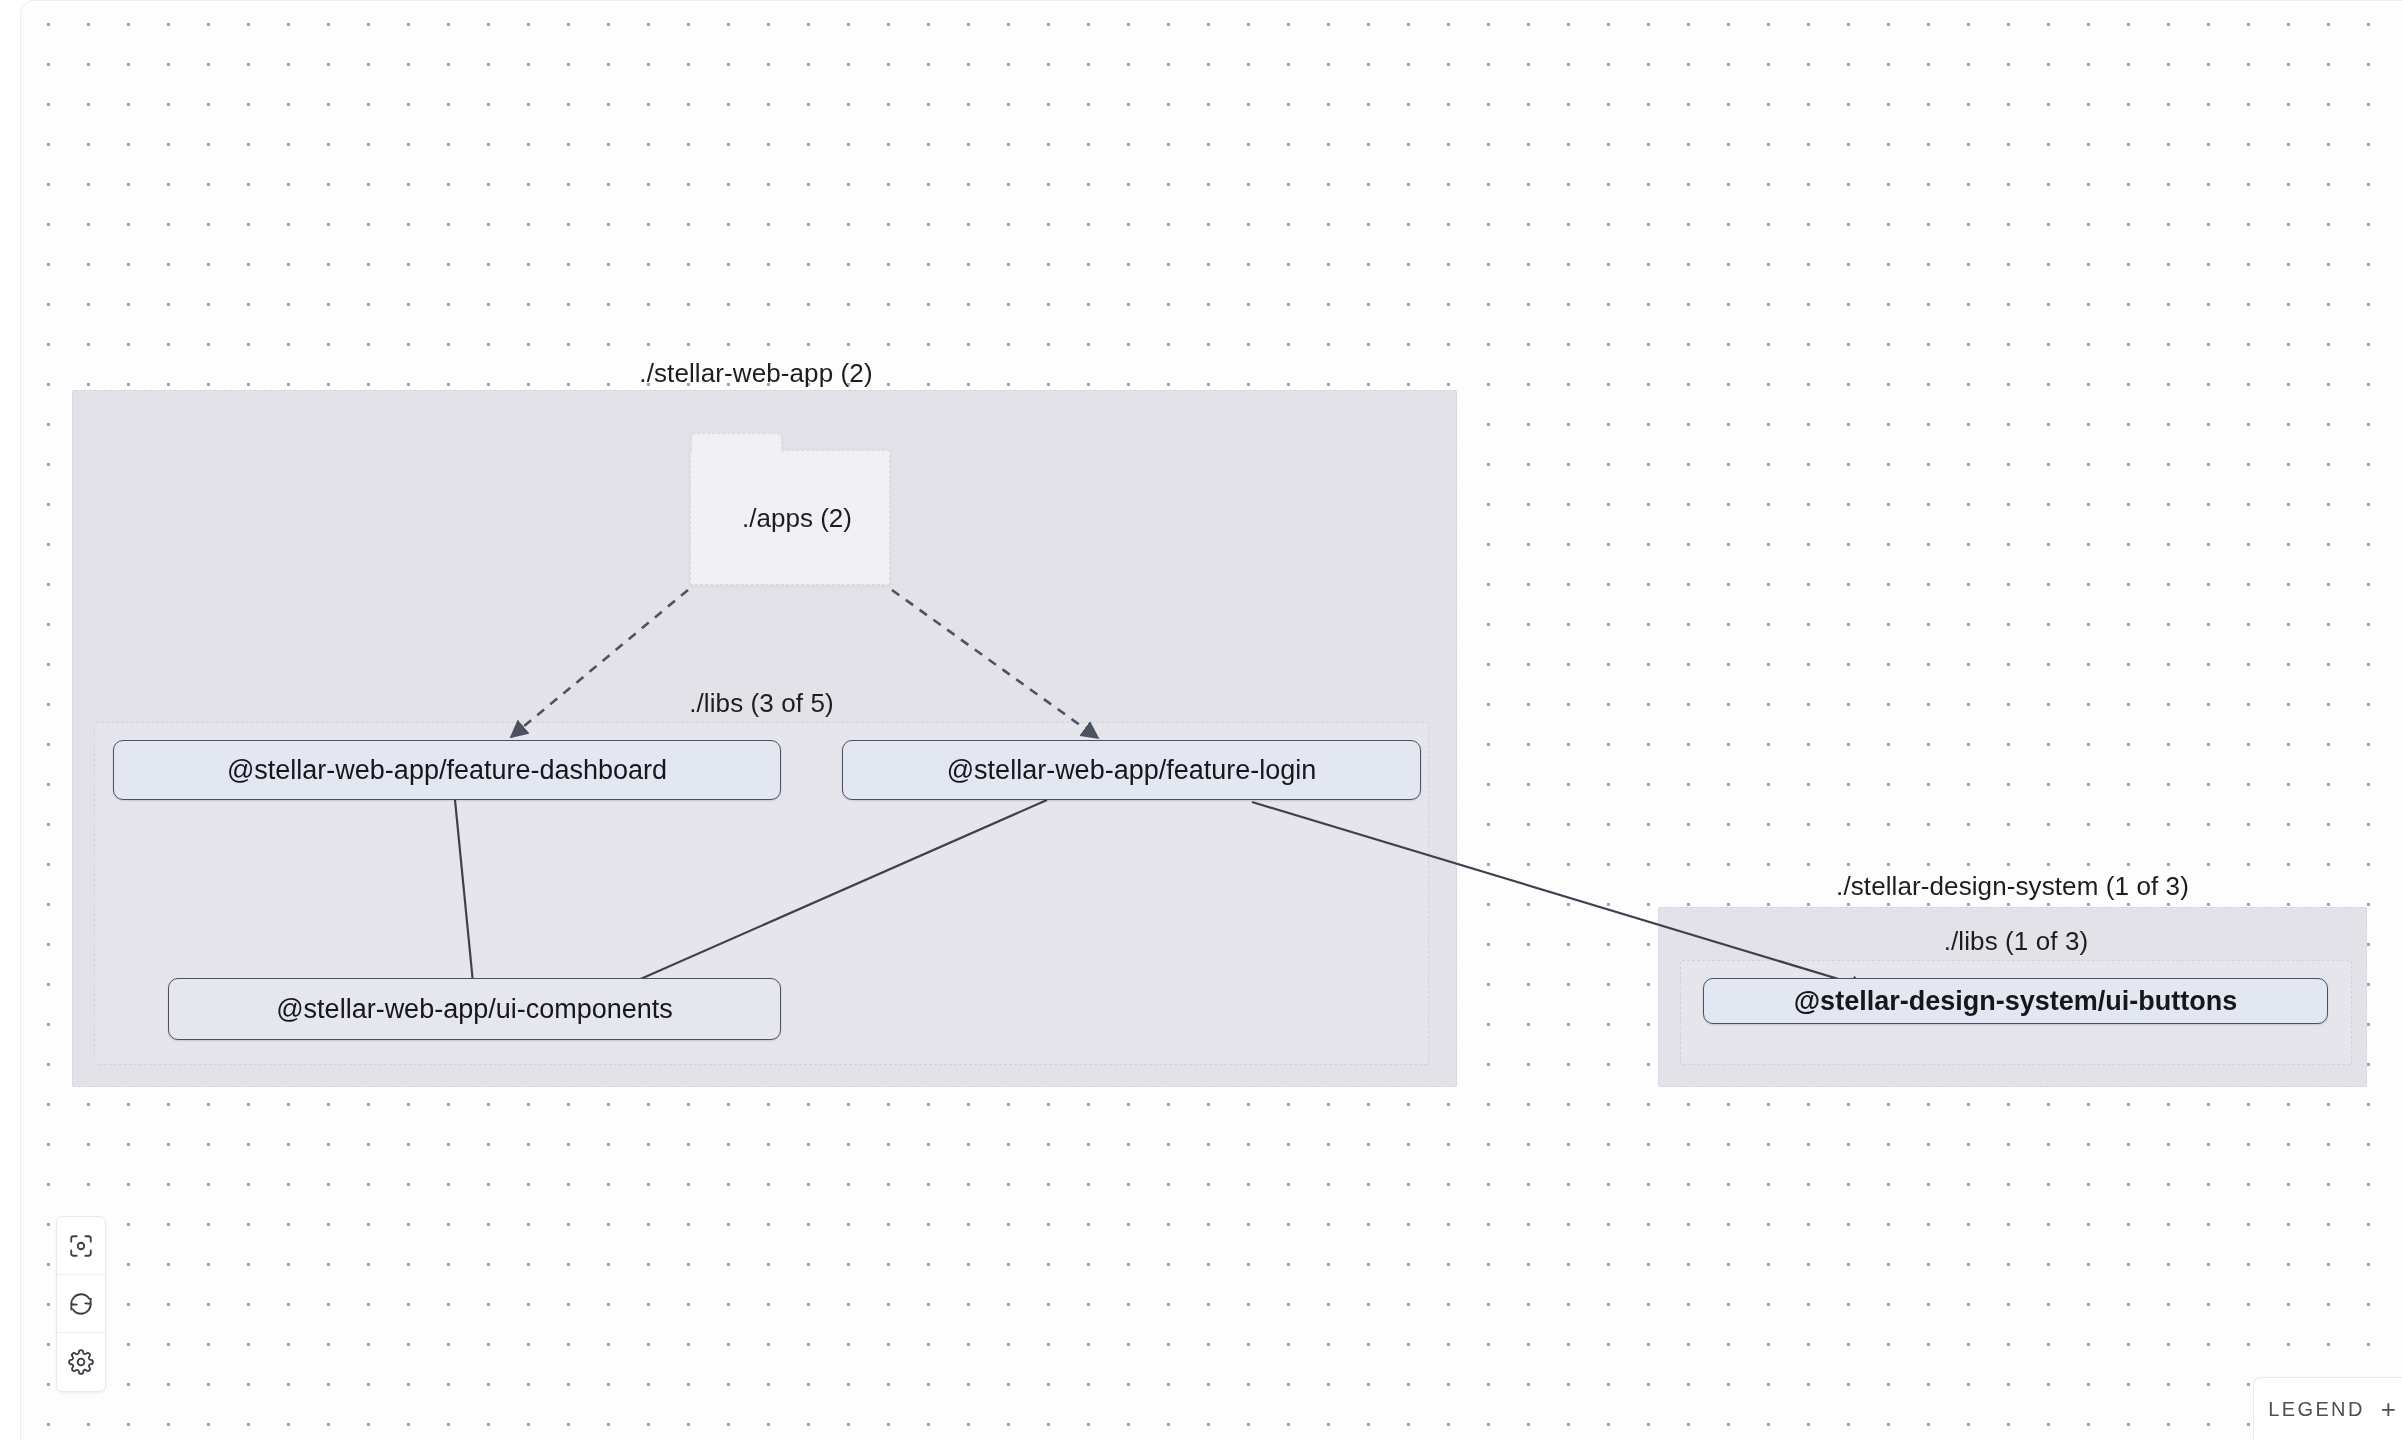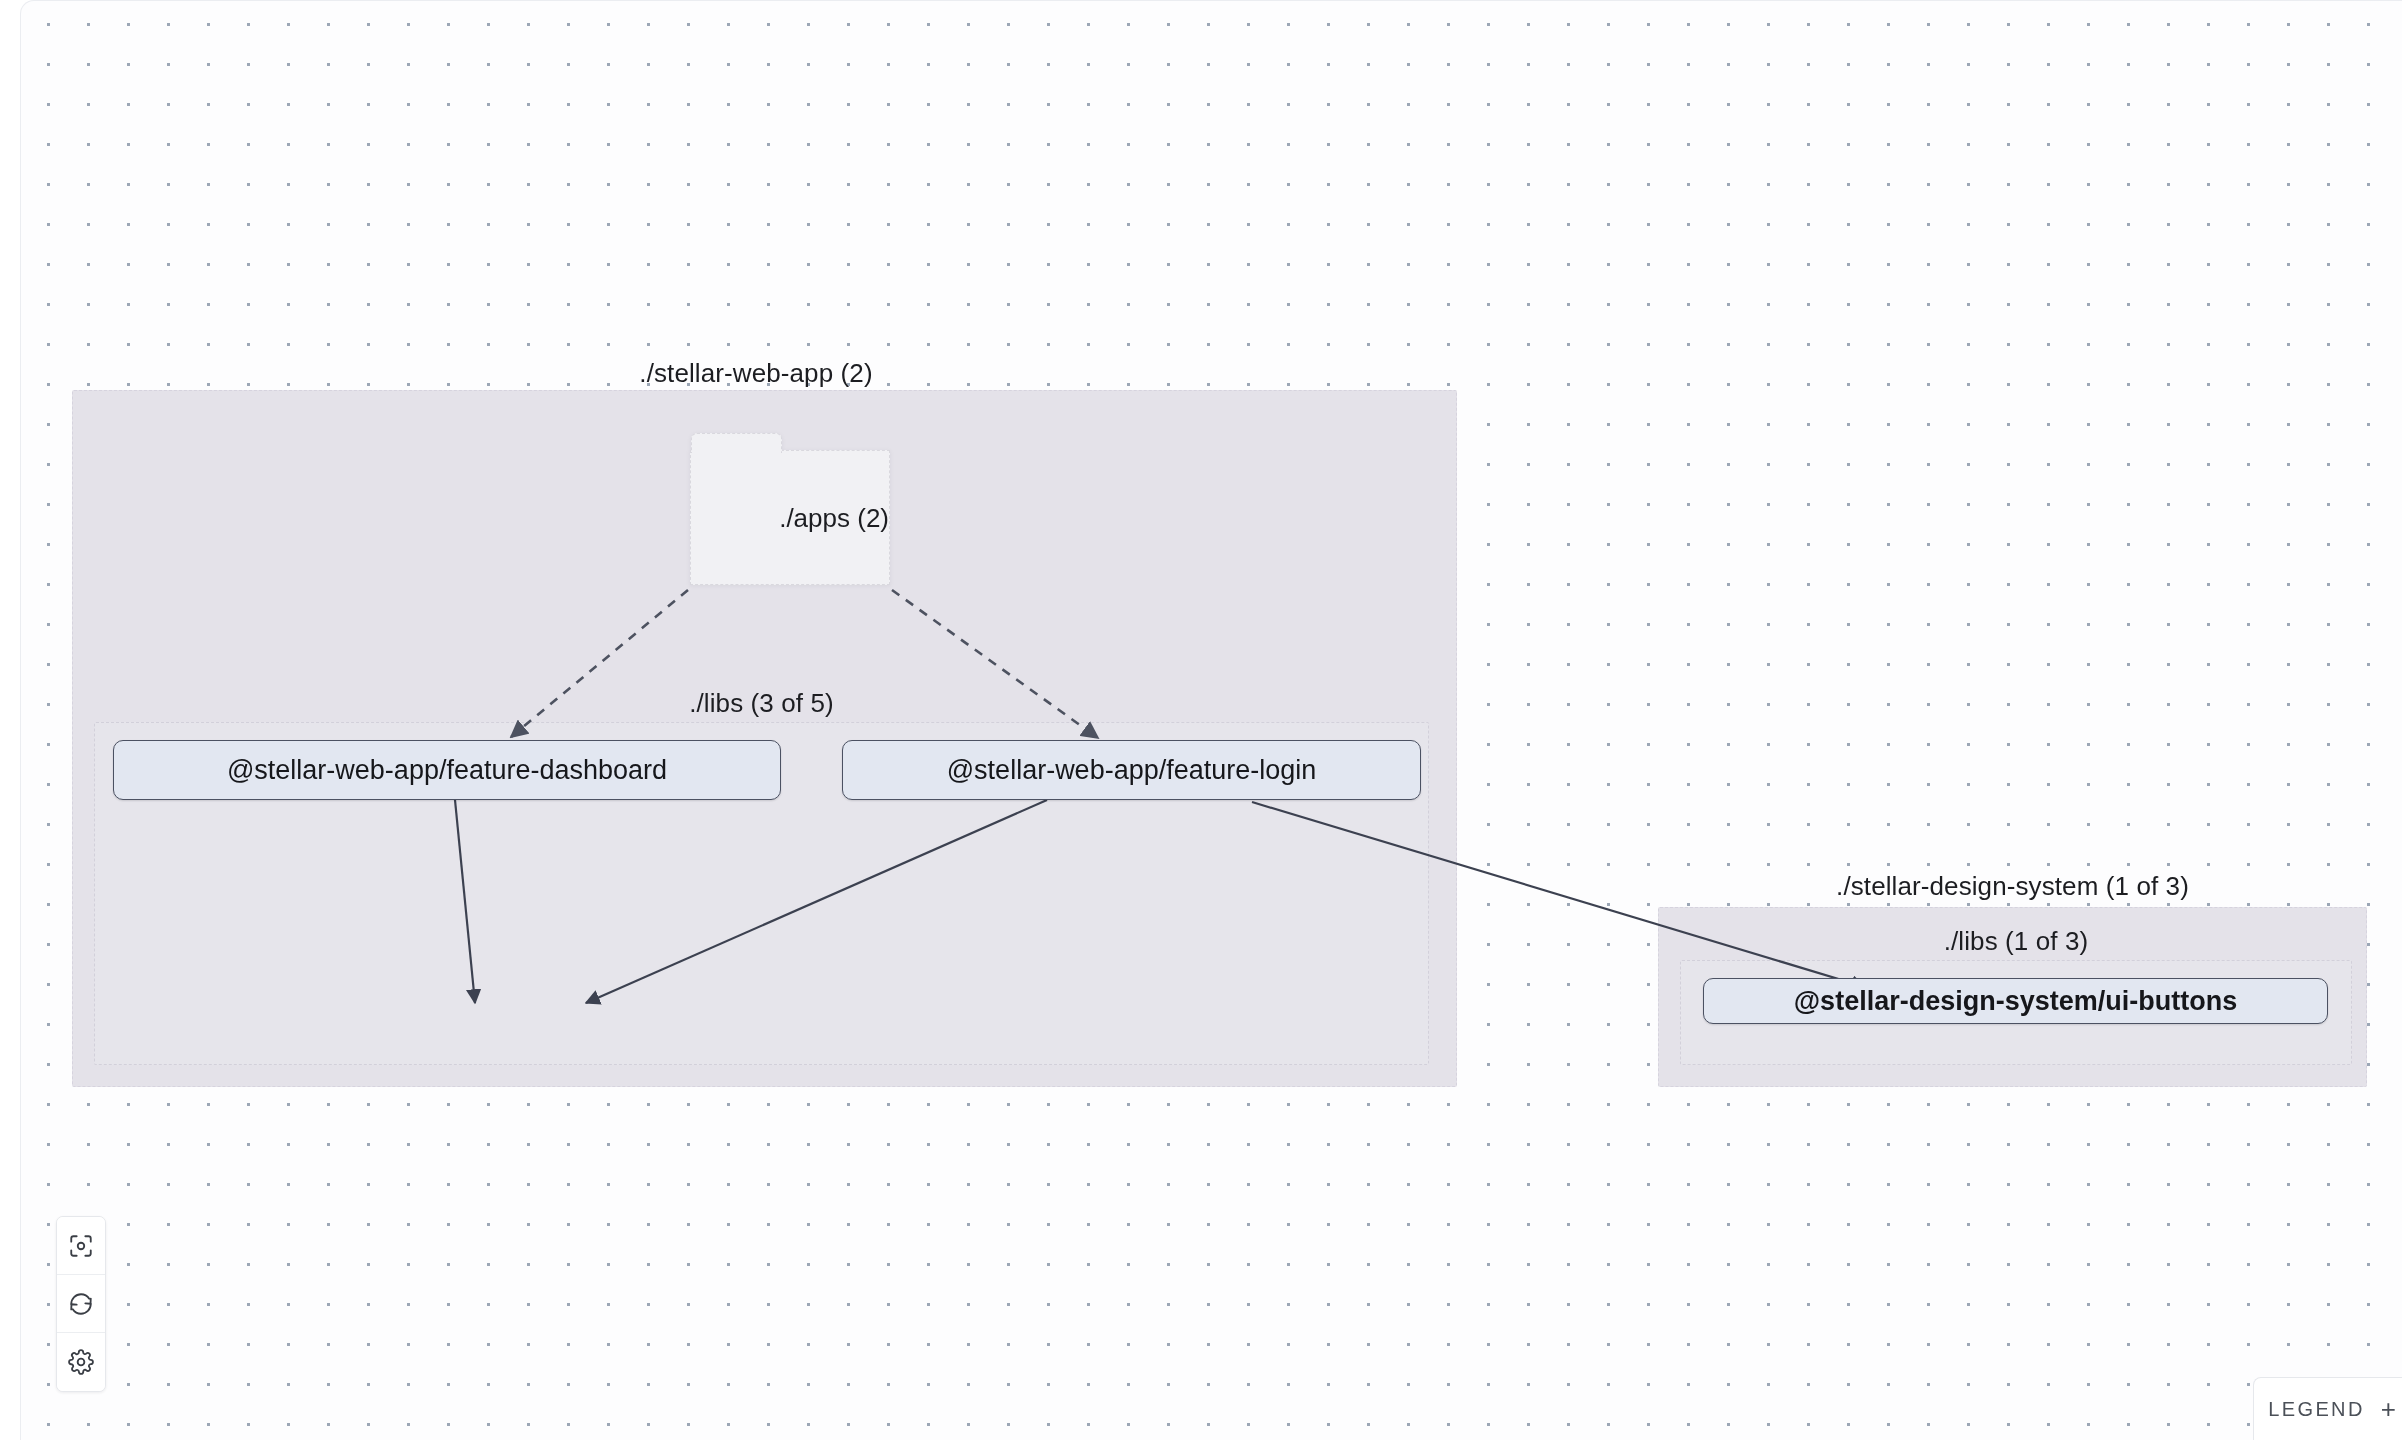--- a/index.html
+++ b/index.html
@@ -81,21 +81,21 @@
     border: 1px dashed #d9d8de;
     border-bottom: none;
     border-top-left-radius: 6px;
     border-top-right-radius: 6px;
   }
   .folder-label {
     position: absolute;
     left: 0; right: 0;
     top: 50%;
     transform: translateY(-50%);
-    text-align: right;
+    text-align: center;
     font-size: 26px;
     color: #1c1d21;
     white-space: nowrap;
     padding-left: 14px;
   }
 
   
   .node {
     position: absolute;
     display: flex;
@@ -218,20 +218,23 @@
   </svg>
 
   <div class="node" style="left:93px; top:740px; width:668px; height:60px;">
     <span>@stellar-web-app/feature-dashboard</span>
   </div>
 
   <div class="node" style="left:822px; top:740px; width:579px; height:60px;">
     <span>@stellar-web-app/feature-login</span>
   </div>
 
+  <div class="node muted" style="left:148px; top:978px; width:613px; height:62px;">
+    <span>@stellar-web-app/ui-components</span>
+  </div>
 
   <div class="node" style="left:1683px; top:978px; width:625px; height:46px;font-weight:bold;">
     <span>@stellar-design-system/ui-buttons</span>
   </div>
 
   <div id="controls">
 
     <button class="ctrl-btn">
       <span>
         <svg width="26" height="26" viewBox="0 0 24 24" fill="none" stroke="#3b3f46" stroke-width="1.7" stroke-linecap="round" stroke-linejoin="round">

